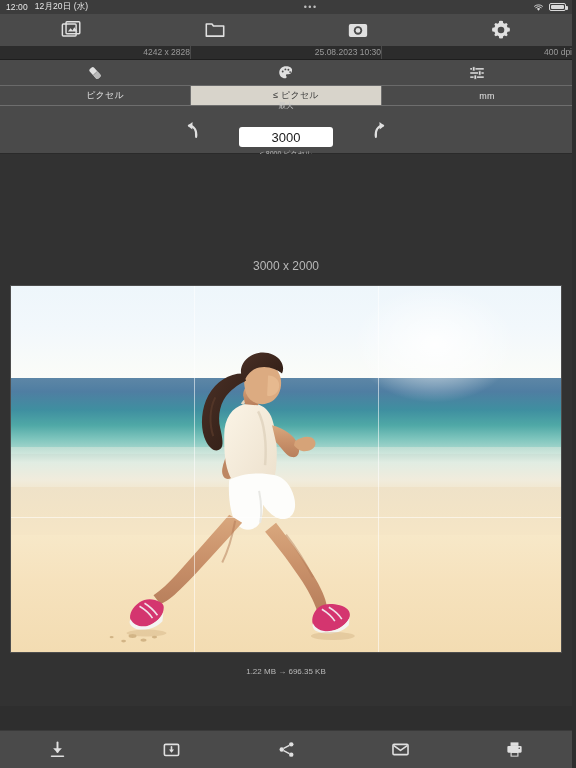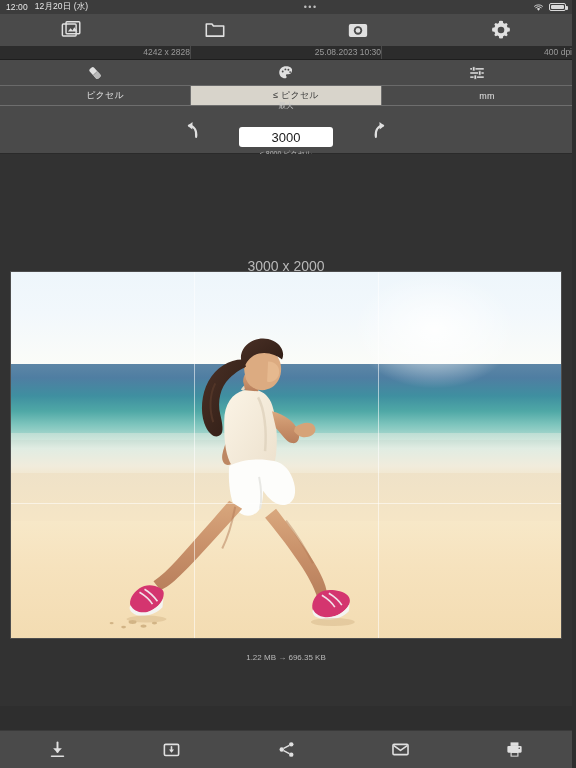--- a/index.html
+++ b/index.html
@@ -132,22 +132,22 @@
 
   
   .canvas {
     flex: 1 1 auto;
     background: #323232;
     position: relative;
     display: flex; flex-direction: column;
     align-items: center;
   }
   .dimlabel {
-    color: #b8b8b8; font-size: 14px;
-    margin-top: 107px; margin-bottom: 0;
+    color: #b8b8b8; font-size: 12px;
+    margin-top: 107px; margin-bottom: 14px;
     line-height: 10px;
   }
   .photo-wrap {
     width: 552px; height: 368px;
     position: relative;
     overflow: hidden;
     border: 1px solid #4d4d4d;
   }
   .sizelabel {
     color: #b8b8b8; font-size: 8px;

